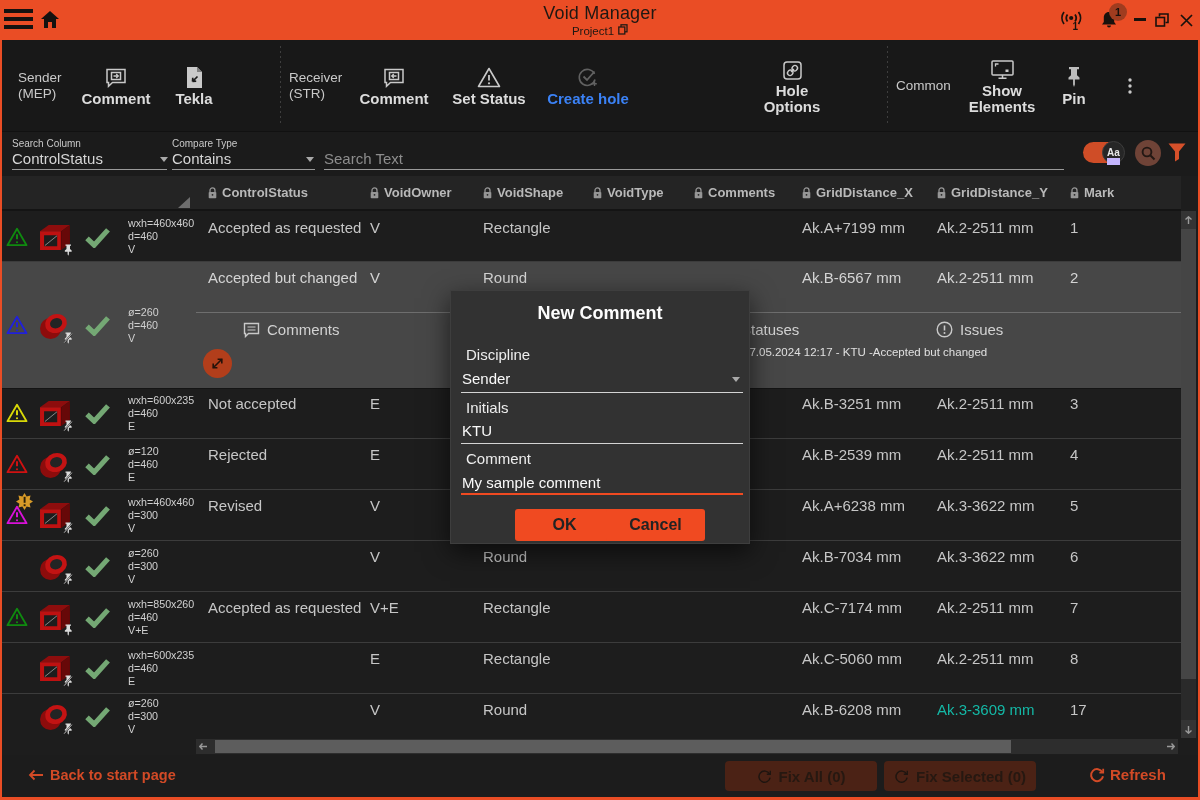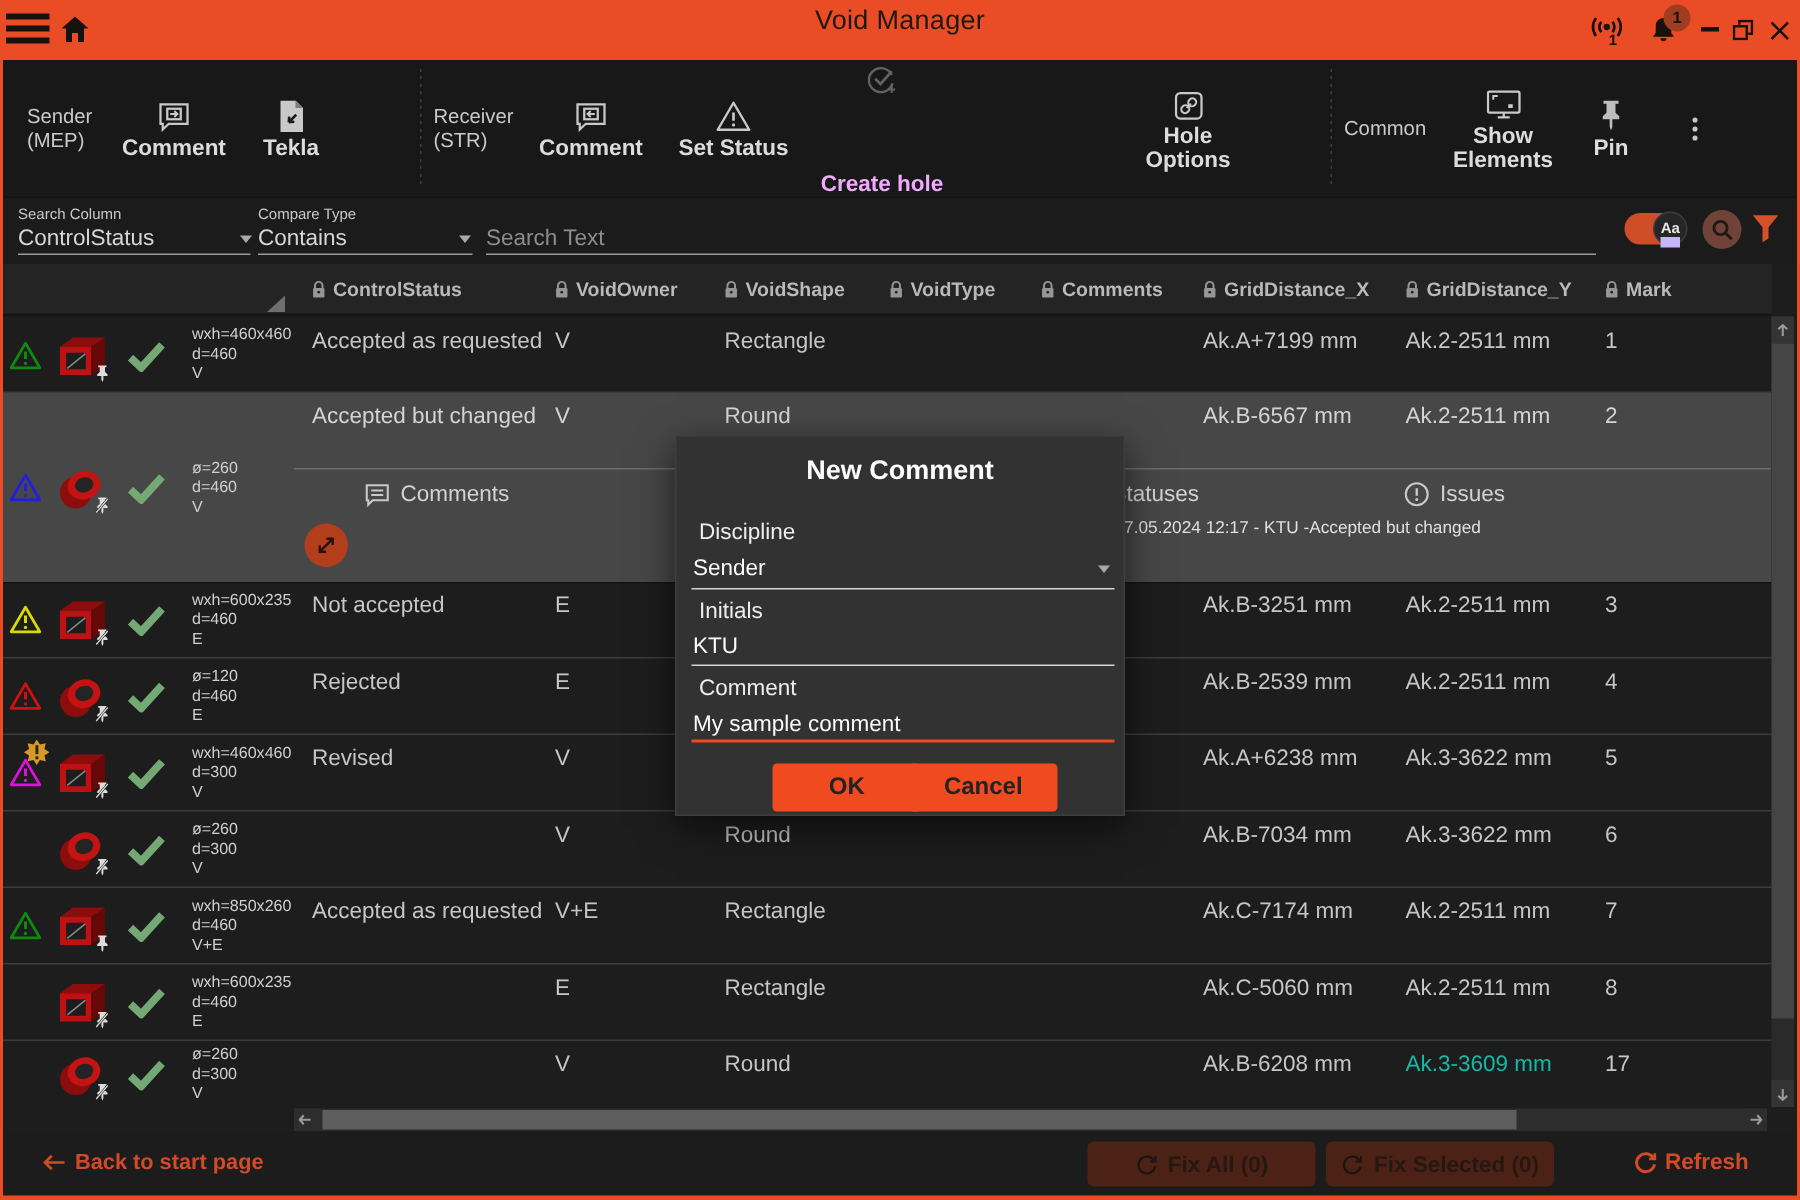--- a/index.html
+++ b/index.html
@@ -18,21 +18,21 @@
   #subtitle-row { margin-top:0px; font-size:11.5px; display:flex; justify-content:center; align-items:center; gap:4px; }
   .tb-ico { position:absolute; top:0; height:40px; display:flex; align-items:center; justify-content:center; }
   #badge { position:absolute; left:1109px; top:3px; width:18px; height:18px; border-radius:50%; background:#a03c1f; color:#19100b; font-size:11px; font-weight:700; text-align:center; line-height:18px; }
 
   
   #toolbar { position:absolute; left:2px; top:40px; width:1196px; height:91px; background:#181818; }
   .tb-group-label { position:absolute; color:#c9c9c9; font-size:13.5px; line-height:16px; top:50%; transform:translateY(-50%); white-space:pre-line; }
   .tb-btn { position:absolute; top:0; height:91px; display:flex; flex-direction:column; align-items:center; justify-content:center; cursor:pointer; color:#dcdcdc; }
   .tb-btn .ico { height:24px; display:flex; align-items:flex-end; justify-content:center; margin-bottom:3px; }
   .tb-btn .lbl { font-size:15px; font-weight:700; line-height:16.5px; text-align:center; white-space:pre-line; }
-  .tb-btn.disabled { color:#f0abfc; cursor:default;justify-content:space-between; }
+  .tb-btn.disabled { color:#3b82f6; cursor:default; }
   .tb-sep { position:absolute; top:6px; width:1px; height:79px;
     background-image:repeating-linear-gradient(to bottom,#3e3e3e 0 2px,transparent 2px 5px); }
 
   
   #searchbar { position:absolute; left:2px; top:131px; width:1196px; height:45px; background:#1b1b1b; border-top:1px solid #111; }
   .sfield { position:absolute; top:0; }
   .sfield .flabel { position:absolute; top:6px; left:0; font-size:10px; color:#c9c9c9; }
   .sfield .fvalue { position:absolute; top:18px; left:0; font-size:15px; color:#d6d6d6; white-space:nowrap; }
   .sfield .funder { position:absolute; top:37px; left:0; height:1px; background:#9a9a9a; width:100%; }
   .caret-down { width:0; height:0; border-left:4.5px solid transparent; border-right:4.5px solid transparent; border-top:5.5px solid #a9a9a9; }
@@ -95,20 +95,27 @@
         <span class="bar" style="top:8px"></span>
         <span class="bar" style="top:16px"></span>
     </div>
     <div id="home-btn">
       <svg width="18" height="17" viewBox="0 0 18 17">
           <path d="M9 0 L18 8 H15 V17 H11 V11 H7 V17 H3 V8 H0 Z" fill="#151210"></path>
         </svg>
     </div>
     <div id="title-center">
       <div id="app-title">Void Manager</div>
+      <div id="subtitle-row">
+        <span>Project1</span>
+        <span><svg width="10" height="11" viewBox="0 0 10 11">
+              <rect x="3" y="0.8" width="6" height="7" fill="none" stroke="#241a14" stroke-width="1.3"></rect>
+              <rect x="0.8" y="3" width="6" height="7" fill="#ea4d25" stroke="#241a14" stroke-width="1.3"></rect>
+            </svg></span>
+      </div>
     </div>
     <div class="tb-ico" style="left:1058px;width:30px">
       <svg width="28" height="24" viewBox="0 0 28 24">
         <g stroke="#1a120d" stroke-width="1.8" fill="none">
           <path d="M5 4 a10 10 0 0 0 0 12"></path>
             <path d="M8.5 6.5 a6 6 0 0 0 0 7"></path>
           <path d="M19.5 4 a10 10 0 0 1 0 12"></path>
             <path d="M16 6.5 a6 6 0 0 1 0 7"></path>
         </g>
         <circle cx="12.2" cy="10" r="2.1" fill="#1a120d"></circle>

